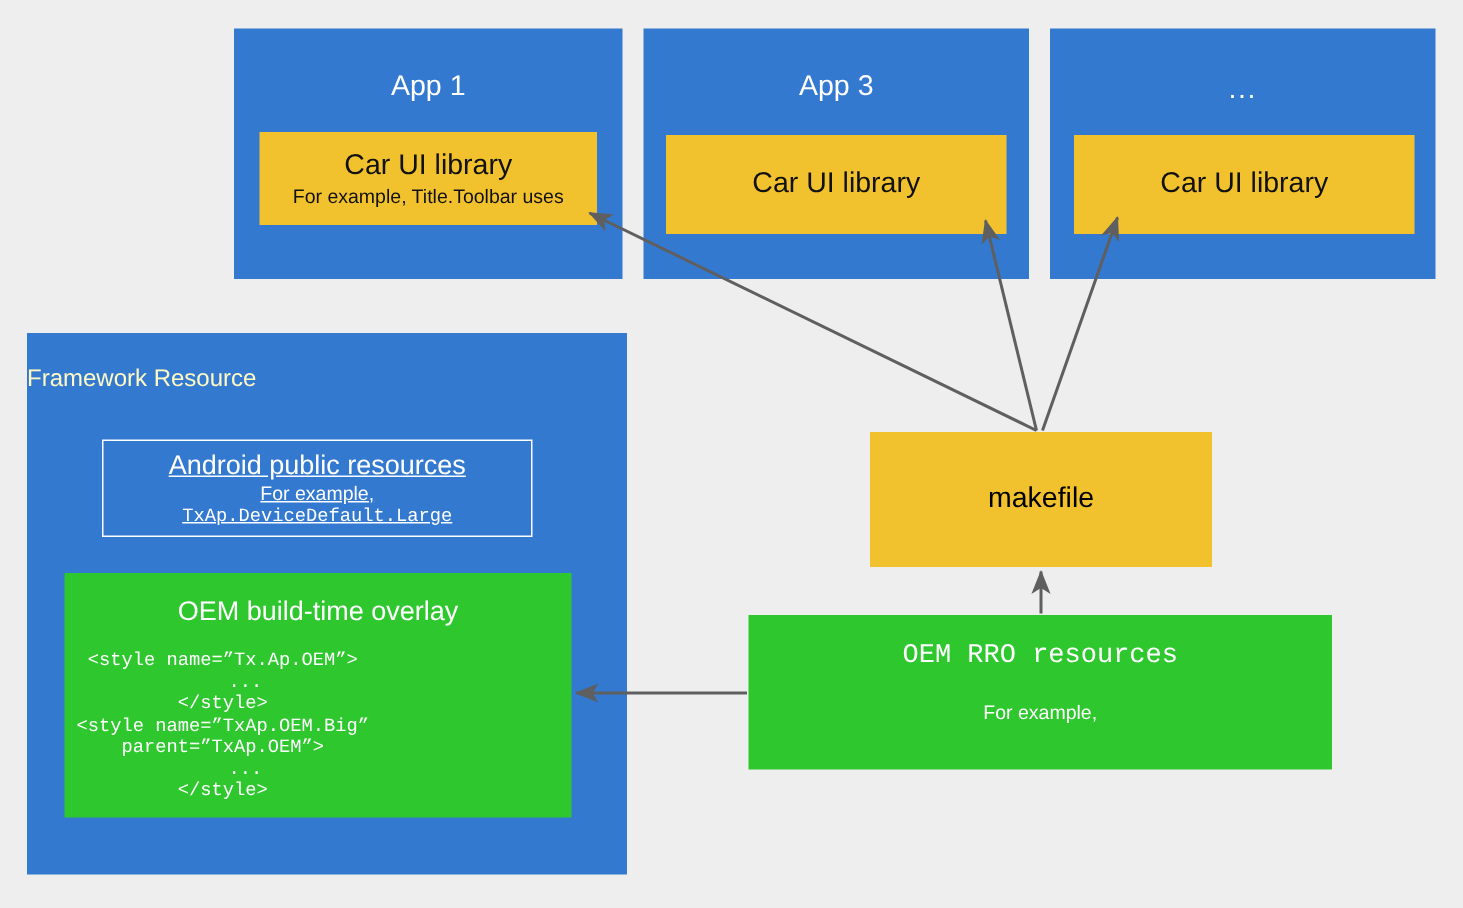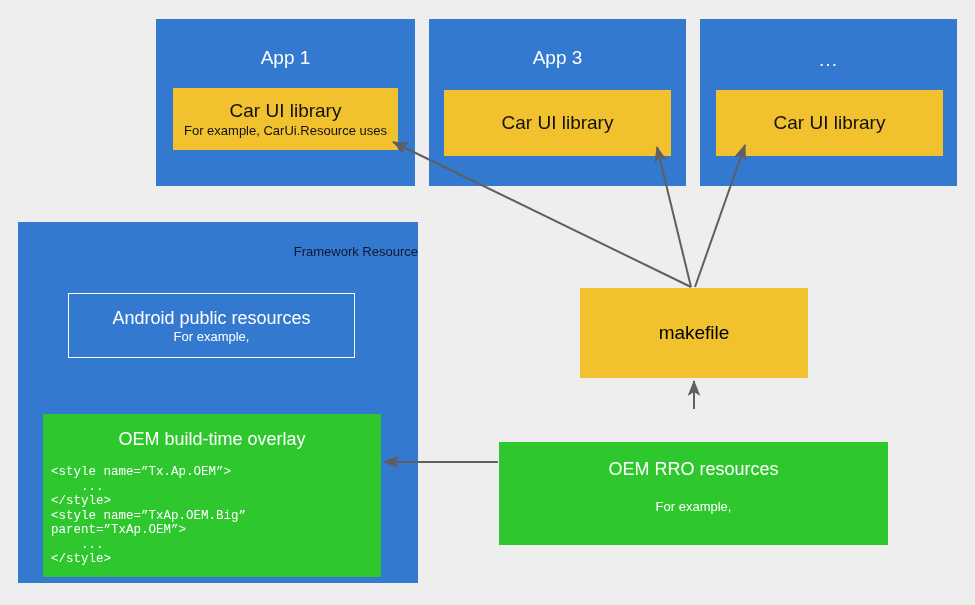--- a/index.html
+++ b/index.html
@@ -17,21 +17,21 @@
     position: relative;
     width: 975px;
     height: 426px;
   }
   .box {
     position: absolute;
     box-sizing: border-box;
   }
   .blue { background: #3479d0; }
   .yellow { background: #f2c22e; }
-  .green { background: #2ec82e; margin-top: 32px; }
+  .green { background: #2ec82e; }
 
   .app-panel {
     background: #3479d0;
   }
   .panel-title {
     position: absolute;
     left: 0;
     right: 0;
     text-align: center;
     color: #ffffff;
@@ -60,32 +60,33 @@
     line-height: 16px;
   }
   .yellow-box {
     display: flex;
     flex-direction: column;
     justify-content: center;
     align-items: center;
     padding: 18px 6px;
   }
   .fw-title {
-    color: #0f172a;
-    font-size: 13px;
-    text-align: right;
+    color: #fef9c3;
+    font-size: 16px;
+    text-align: left;
   }
   .outline-box {
     border: 1.5px solid #ffffff;
     background: transparent;
     display: flex;
     flex-direction: column;
     justify-content: center;
     align-items: center;
     color: #ffffff;
+    text-decoration: underline;
   }
   .outline-title {
     font-size: 18px;
     line-height: 22px;
     color: #ffffff;
   }
   .outline-sub {
     font-size: 13px;
     line-height: 15px;
     color: #ffffff;
@@ -142,21 +143,21 @@
 </head>
 <body>
 
 <div id="canvas">
 
   <div class="box app-panel" style="left:156px; top:19px; width:259px; height:167px;">
     <div class="panel-title" style="top:28px;">App 1</div>
   </div>
   <div class="box yellow yellow-box" style="left:173px; top:88px; width:225px; height:62px;">
     <div class="inner-title">Car UI library</div>
-    <div class="inner-sub">For example, CarUi.Resource uses</div>
+    <div class="inner-sub">For example, Title.Toolbar uses</div>
   </div>
 
   <div class="box app-panel" style="left:429px; top:19px; width:257px; height:167px;">
     <div class="panel-title" style="top:28px;">App 3</div>
   </div>
   <div class="box yellow yellow-box" style="left:444px; top:90px; width:227px; height:66px;">
     <div class="inner-title">Car UI library</div>
   </div>
 
   <div class="box app-panel" style="left:700px; top:19px; width:257px; height:167px;">
@@ -166,39 +167,40 @@
     <div class="inner-title">Car UI library</div>
   </div>
 
   <div class="box blue" style="left:18px; top:222px; width:400px; height:361px;">
     <div class="fw-title" style="position:absolute; left:0; right:0; top:22px;">Framework Resource</div>
   </div>
 
   <div class="box outline-box" style="left:68px; top:293px; width:287px; height:65px;">
     <div class="outline-title">Android public resources</div>
     <div class="outline-sub">For example,</div>
+    <div class="outline-mono">TxAp.DeviceDefault.Large</div>
   </div>
 
   <div class="box green" style="left:43px; top:382px; width:338px; height:163px;">
     <div class="green-title" style="top:14px;">OEM build-time overlay</div>
-    <div class="code-block" style="left:8px; top:51px;">&lt;style name=”Tx.Ap.OEM”&gt;
+    <div class="code-block" style="left:8px; top:51px;text-align:center;">&lt;style name=”Tx.Ap.OEM”&gt;
     ...
 &lt;/style&gt;
 &lt;style name=”TxAp.OEM.Big”
 parent=”TxAp.OEM”&gt;
     ...
 &lt;/style&gt;</div>
   </div>
 
   <div class="box yellow yellow-box" style="left:580px; top:288px; width:228px; height:90px;">
     <div class="make-title">makefile</div>
   </div>
 
   <div class="box green" style="left:499px; top:410px; width:389px; height:103px;">
-    <div class="green-title" style="top:16px;">OEM RRO resources</div>
+    <div class="green-title" style="top:16px;font-family:Liberation Mono, monospace;">OEM RRO resources</div>
     <div class="rro-sub" style="top:57px; font-size:13px; line-height:16px;">For example,</div>
   </div>
 
   <svg class="arrows" viewBox="0 0 975 605" xmlns="http://www.w3.org/2000/svg">
     <defs>
       <marker id="ah" markerWidth="9" markerHeight="9" refX="7.5" refY="3.2" orient="auto" markerUnits="strokeWidth">
         <path d="M0,0 L8,3.2 L0,6.4 L2,3.2 z" fill="#5f5f5f"></path>
       </marker>
     </defs>
 

